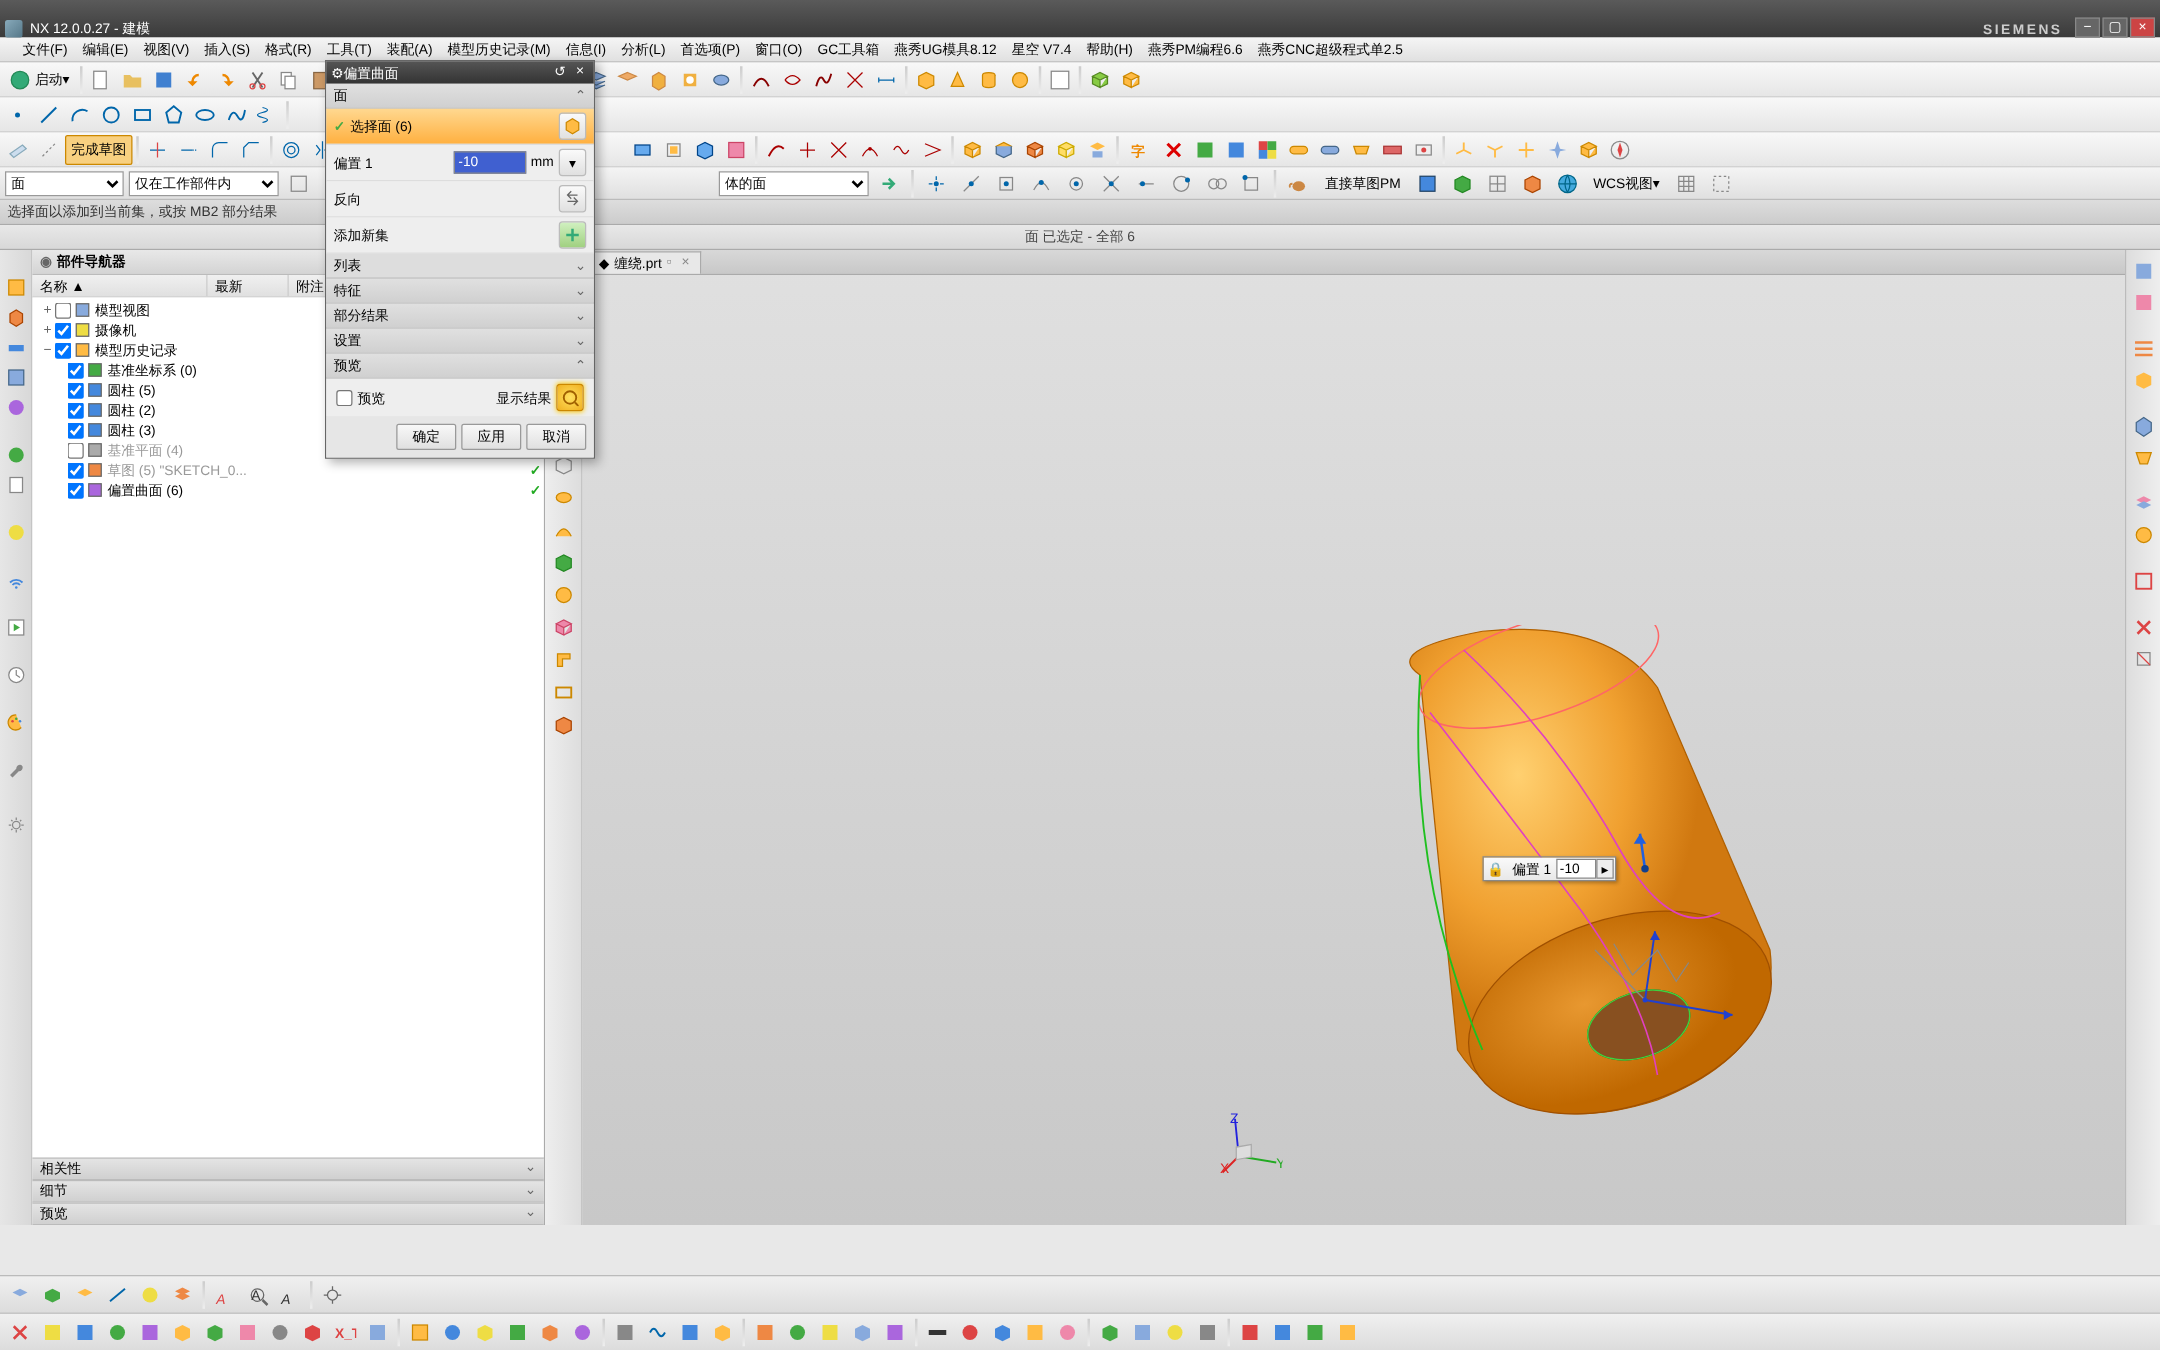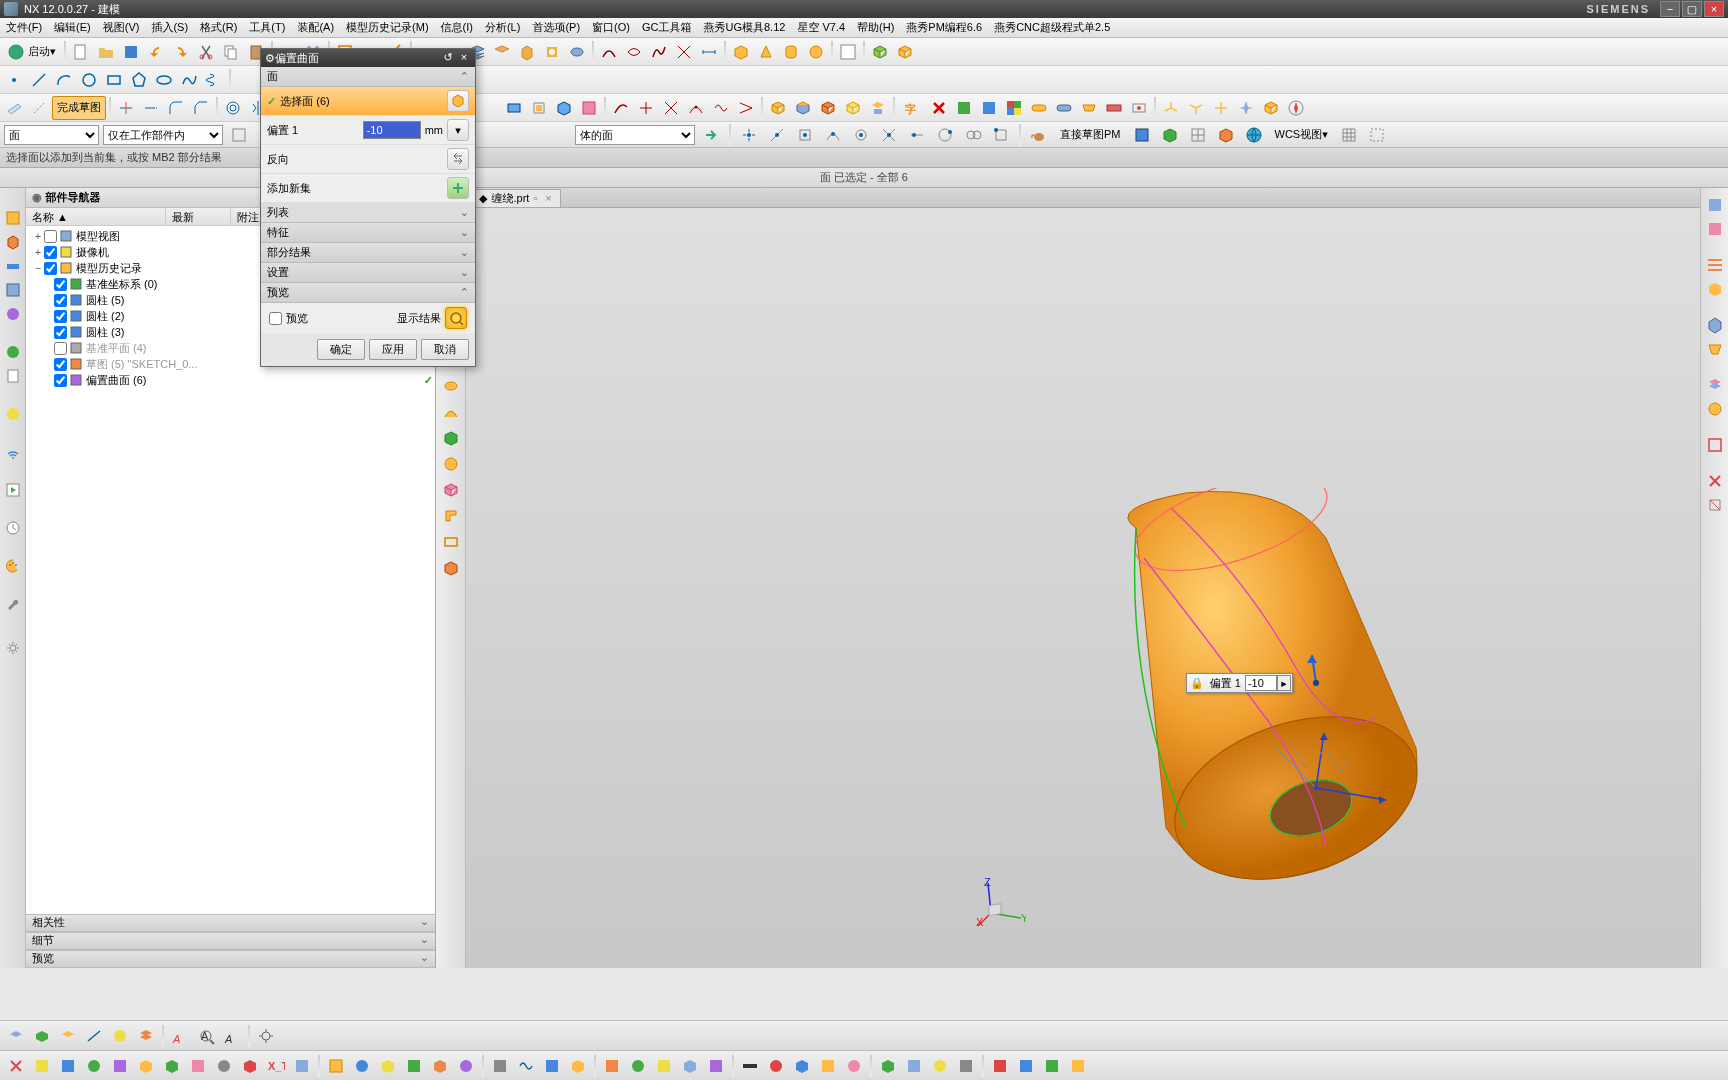--- a/index.html
+++ b/index.html
@@ -1,25 +1,25 @@
 <!DOCTYPE html>
 <html><head>
 <meta charset="utf-8">
 <style>
 *{margin:0;padding:0;box-sizing:border-box;font-family:"Microsoft YaHei",Arial,sans-serif;font-size:11px;user-select:none}
 body{background:#e8e8e8;width:1728px;height:1080px;overflow:hidden;position:relative}
 
-.titlebar{height:18px;background:linear-gradient(#5a5a5a,#3a3a3a);color:#fff;display:flex;align-items:center;padding:0 4px}
+.titlebar{height:30px;background:linear-gradient(#5a5a5a,#3a3a3a);color:#fff;display:flex;align-items:flex-end;padding:0 4px}
 .titlebar .logo{width:14px;height:14px;background:linear-gradient(135deg,#8ab,#578);margin-right:6px;border-radius:2px}
 .titlebar .title{flex:1}
 .titlebar .siemens{font-weight:bold;letter-spacing:2px;color:#ccc;margin-right:8px}
 .titlebar .winbtn{width:20px;height:16px;margin-left:2px;background:#666;border:1px solid #888;text-align:center;line-height:14px;color:#fff;cursor:pointer}
 .titlebar .winbtn.close{background:#c44}
 
-.menubar{height:20px;background:linear-gradient(#f5f5f5,#e0e0e0);display:flex;align-items:center;padding:0 0;border-bottom:1px solid #bbb}
+.menubar{height:20px;background:linear-gradient(#f5f5f5,#e0e0e0);display:flex;align-items:center;padding:0 12px;border-bottom:1px solid #bbb}
 .menubar span{padding:2px 6px;cursor:pointer}
 
 .toolbar{height:28px;background:linear-gradient(#f8f8f8,#e6e6e6);display:flex;align-items:center;padding:0 2px;border-bottom:1px solid #ccc;gap:1px}
 .toolbar.second{height:28px}
 .tbtn{width:24px;height:24px;border:1px solid transparent;display:flex;align-items:center;justify-content:center;cursor:pointer;border-radius:2px}
 .tbtn svg{width:18px;height:18px}
 .tbtn.wide{width:auto;padding:0 4px}
 .tsep{width:2px;height:22px;background:linear-gradient(#ccc,#eee);margin:0 2px}
 .dropdown{height:20px;border:1px solid #999;background:#fff;font-size:11px}
 .dropdown.wide{width:95px}

